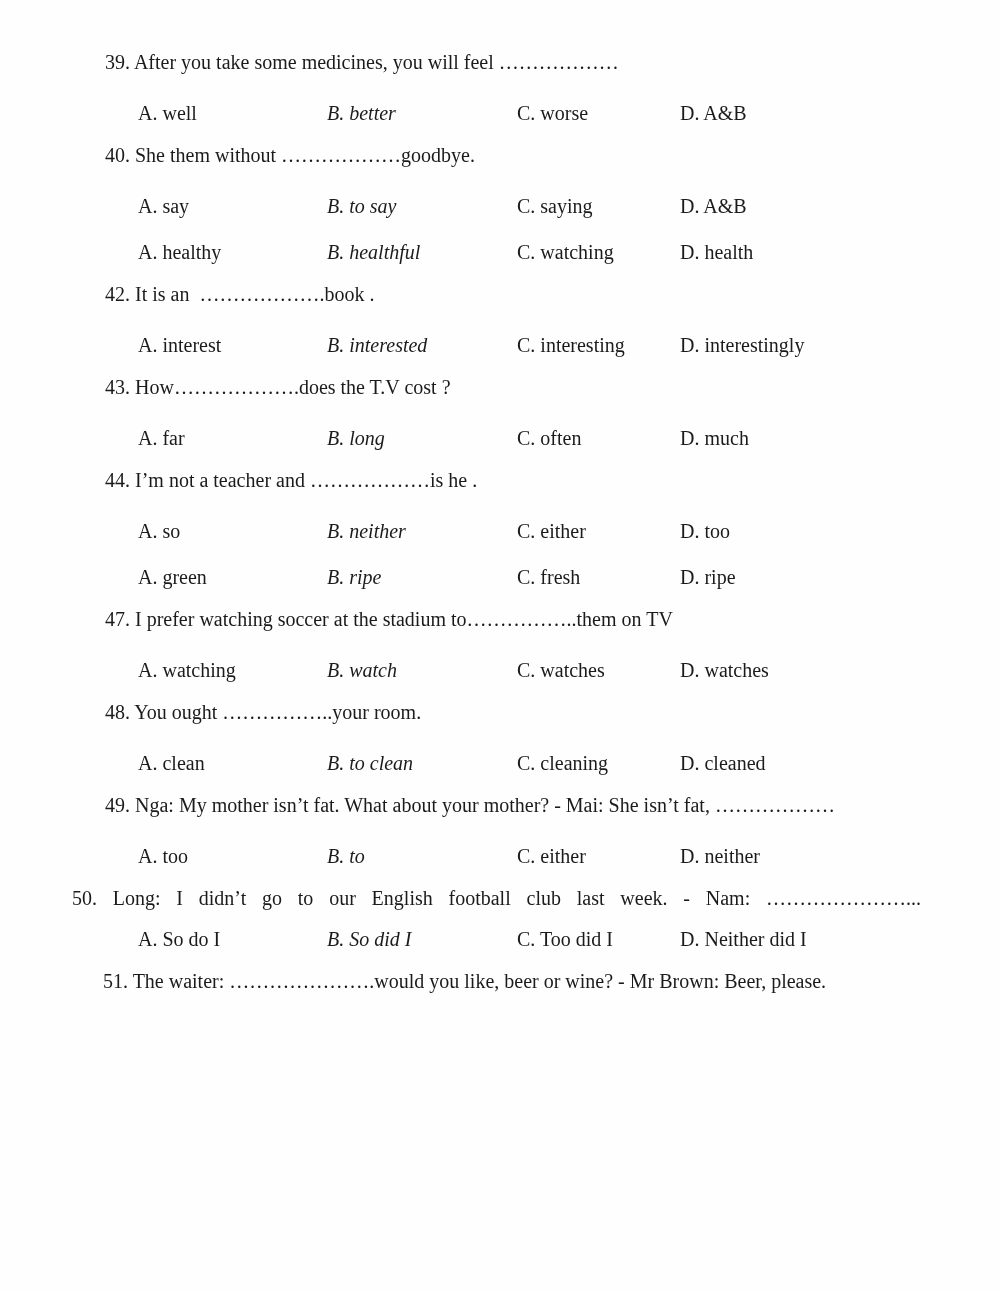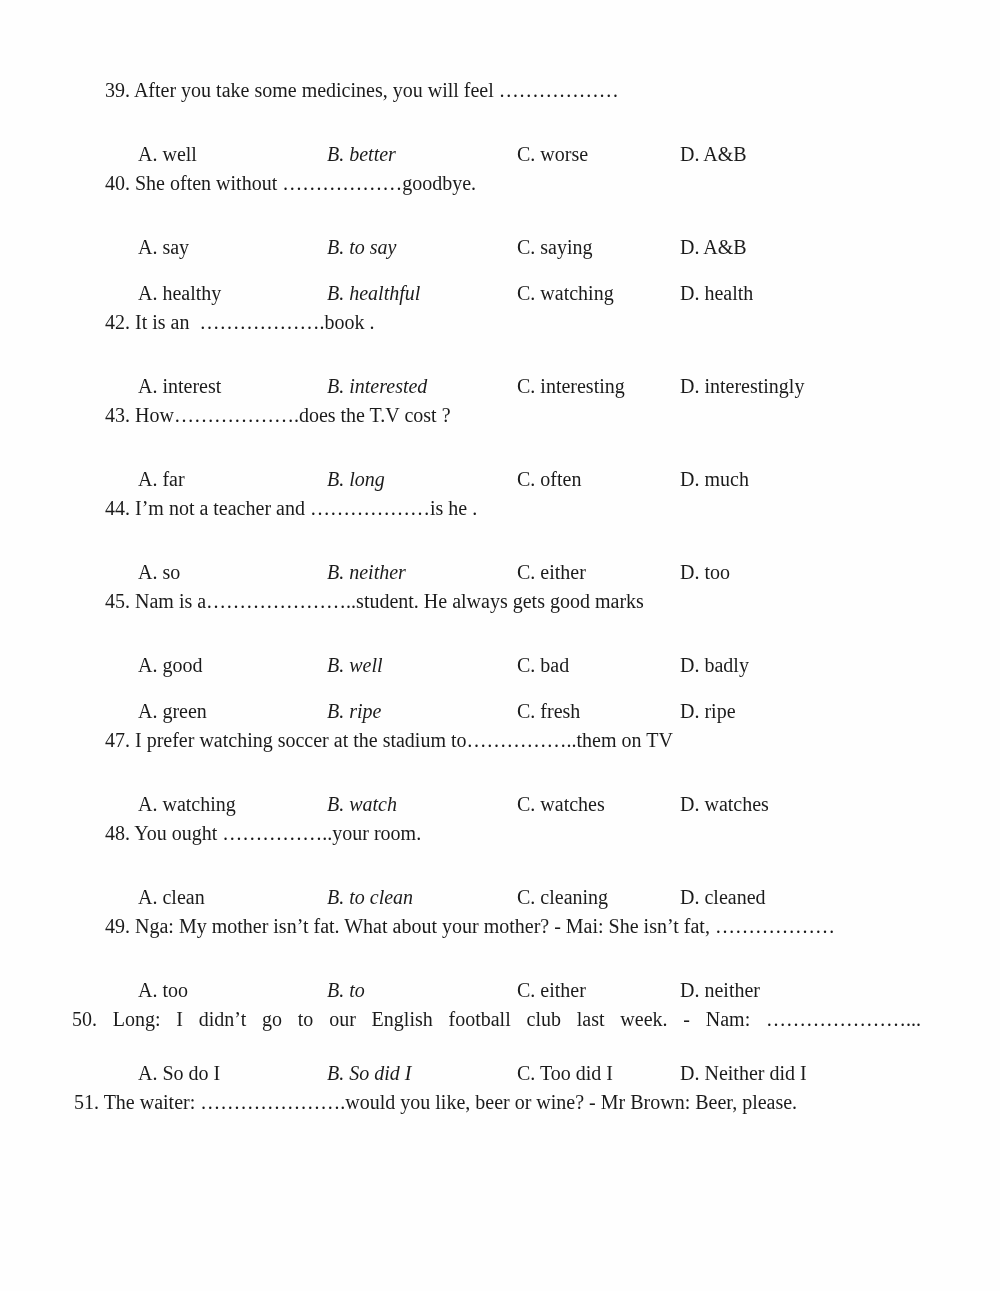--- a/index.html
+++ b/index.html
@@ -8,21 +8,21 @@
     padding: 0;
     background: #ffffff;
   }
   .page {
     position: relative;
     width: 1000px;
     height: 1291px;
     margin: 0 auto;
     background: #fefefe;
     box-sizing: border-box;
-    padding-top: 80px;
+    padding-top: 52px;
     font-family: "Liberation Serif", serif;
     font-size: 20px;
     color: #1b1b1b;
     overflow: hidden;
   }
   .question { }
   .qline {
     margin-left: 105px;
     margin-right: 40px;
     margin-bottom: 26px;
@@ -31,58 +31,58 @@
     white-space: pre;
   }
   .opts {
     position: relative;
     height: 21px;
     line-height: 21px;
     margin-bottom: 25px;
   }
   .opt {
     position: absolute;
-    top: 17px;
+    top: 4px;
     white-space: pre;
   }
   .opt-a { left: 138px; }
   .opt-b { left: 327px; font-style: italic; }
   .opt-c { left: 517px; }
   .opt-d { left: 680px; }
   
   .q-50 .qline {
     margin-left: 72px;
     margin-right: 0;
     width: 849px;
     white-space: normal;
     text-align: justify;
     text-align-last: justify;
     margin-bottom: 16px;
   }
   
   .q-51 .qline {
-    margin-left: 74px;
+    margin-left: 103px;
   }
 </style>
 </head>
 <body>
 
 <div class="page">
   <div id="questions">
       <div class="question q-39">
         <div class="qline"><span>39.</span> <span>After you take some medicines, you will feel ………………</span></div>
         <div class="opts">
           <span class="opt opt-a">A. well</span>
           <span class="opt opt-b">B. better</span>
           <span class="opt opt-c">C. worse</span>
           <span class="opt opt-d">D. A&amp;B</span>
         </div>
       </div>
       <div class="question q-40">
-        <div class="qline"><span>40.</span> <span>She often without ………………goodbye.</span></div>
+        <div class="qline"><span>40.</span> <span>She them without ………………goodbye.</span></div>
         <div class="opts">
           <span class="opt opt-a">A. say</span>
           <span class="opt opt-b">B. to say</span>
           <span class="opt opt-c">C. saying</span>
           <span class="opt opt-d">D. A&amp;B</span>
         </div>
       </div>
       <div class="question q-41">
         <div class="opts">
           <span class="opt opt-a">A. healthy</span>
@@ -109,29 +109,20 @@
           <span class="opt opt-d">D. much</span>
         </div>
       </div>
       <div class="question q-44">
         <div class="qline"><span>44.</span> <span>I’m not a teacher and ………………is he .</span></div>
         <div class="opts">
           <span class="opt opt-a">A. so</span>
           <span class="opt opt-b">B. neither</span>
           <span class="opt opt-c">C. either</span>
           <span class="opt opt-d">D. too</span>
-        </div>
-      </div>
-      <div class="question q-45">
-        <div class="qline"><span>45.</span> <span>Nam is a…………………..student. He always gets good marks</span></div>
-        <div class="opts">
-          <span class="opt opt-a">A. good</span>
-          <span class="opt opt-b">B. well</span>
-          <span class="opt opt-c">C. bad</span>
-          <span class="opt opt-d">D. badly</span>
         </div>
       </div>
       <div class="question q-46">
         <div class="opts">
           <span class="opt opt-a">A. green</span>
           <span class="opt opt-b">B. ripe</span>
           <span class="opt opt-c">C. fresh</span>
           <span class="opt opt-d">D. ripe</span>
         </div>
       </div>

